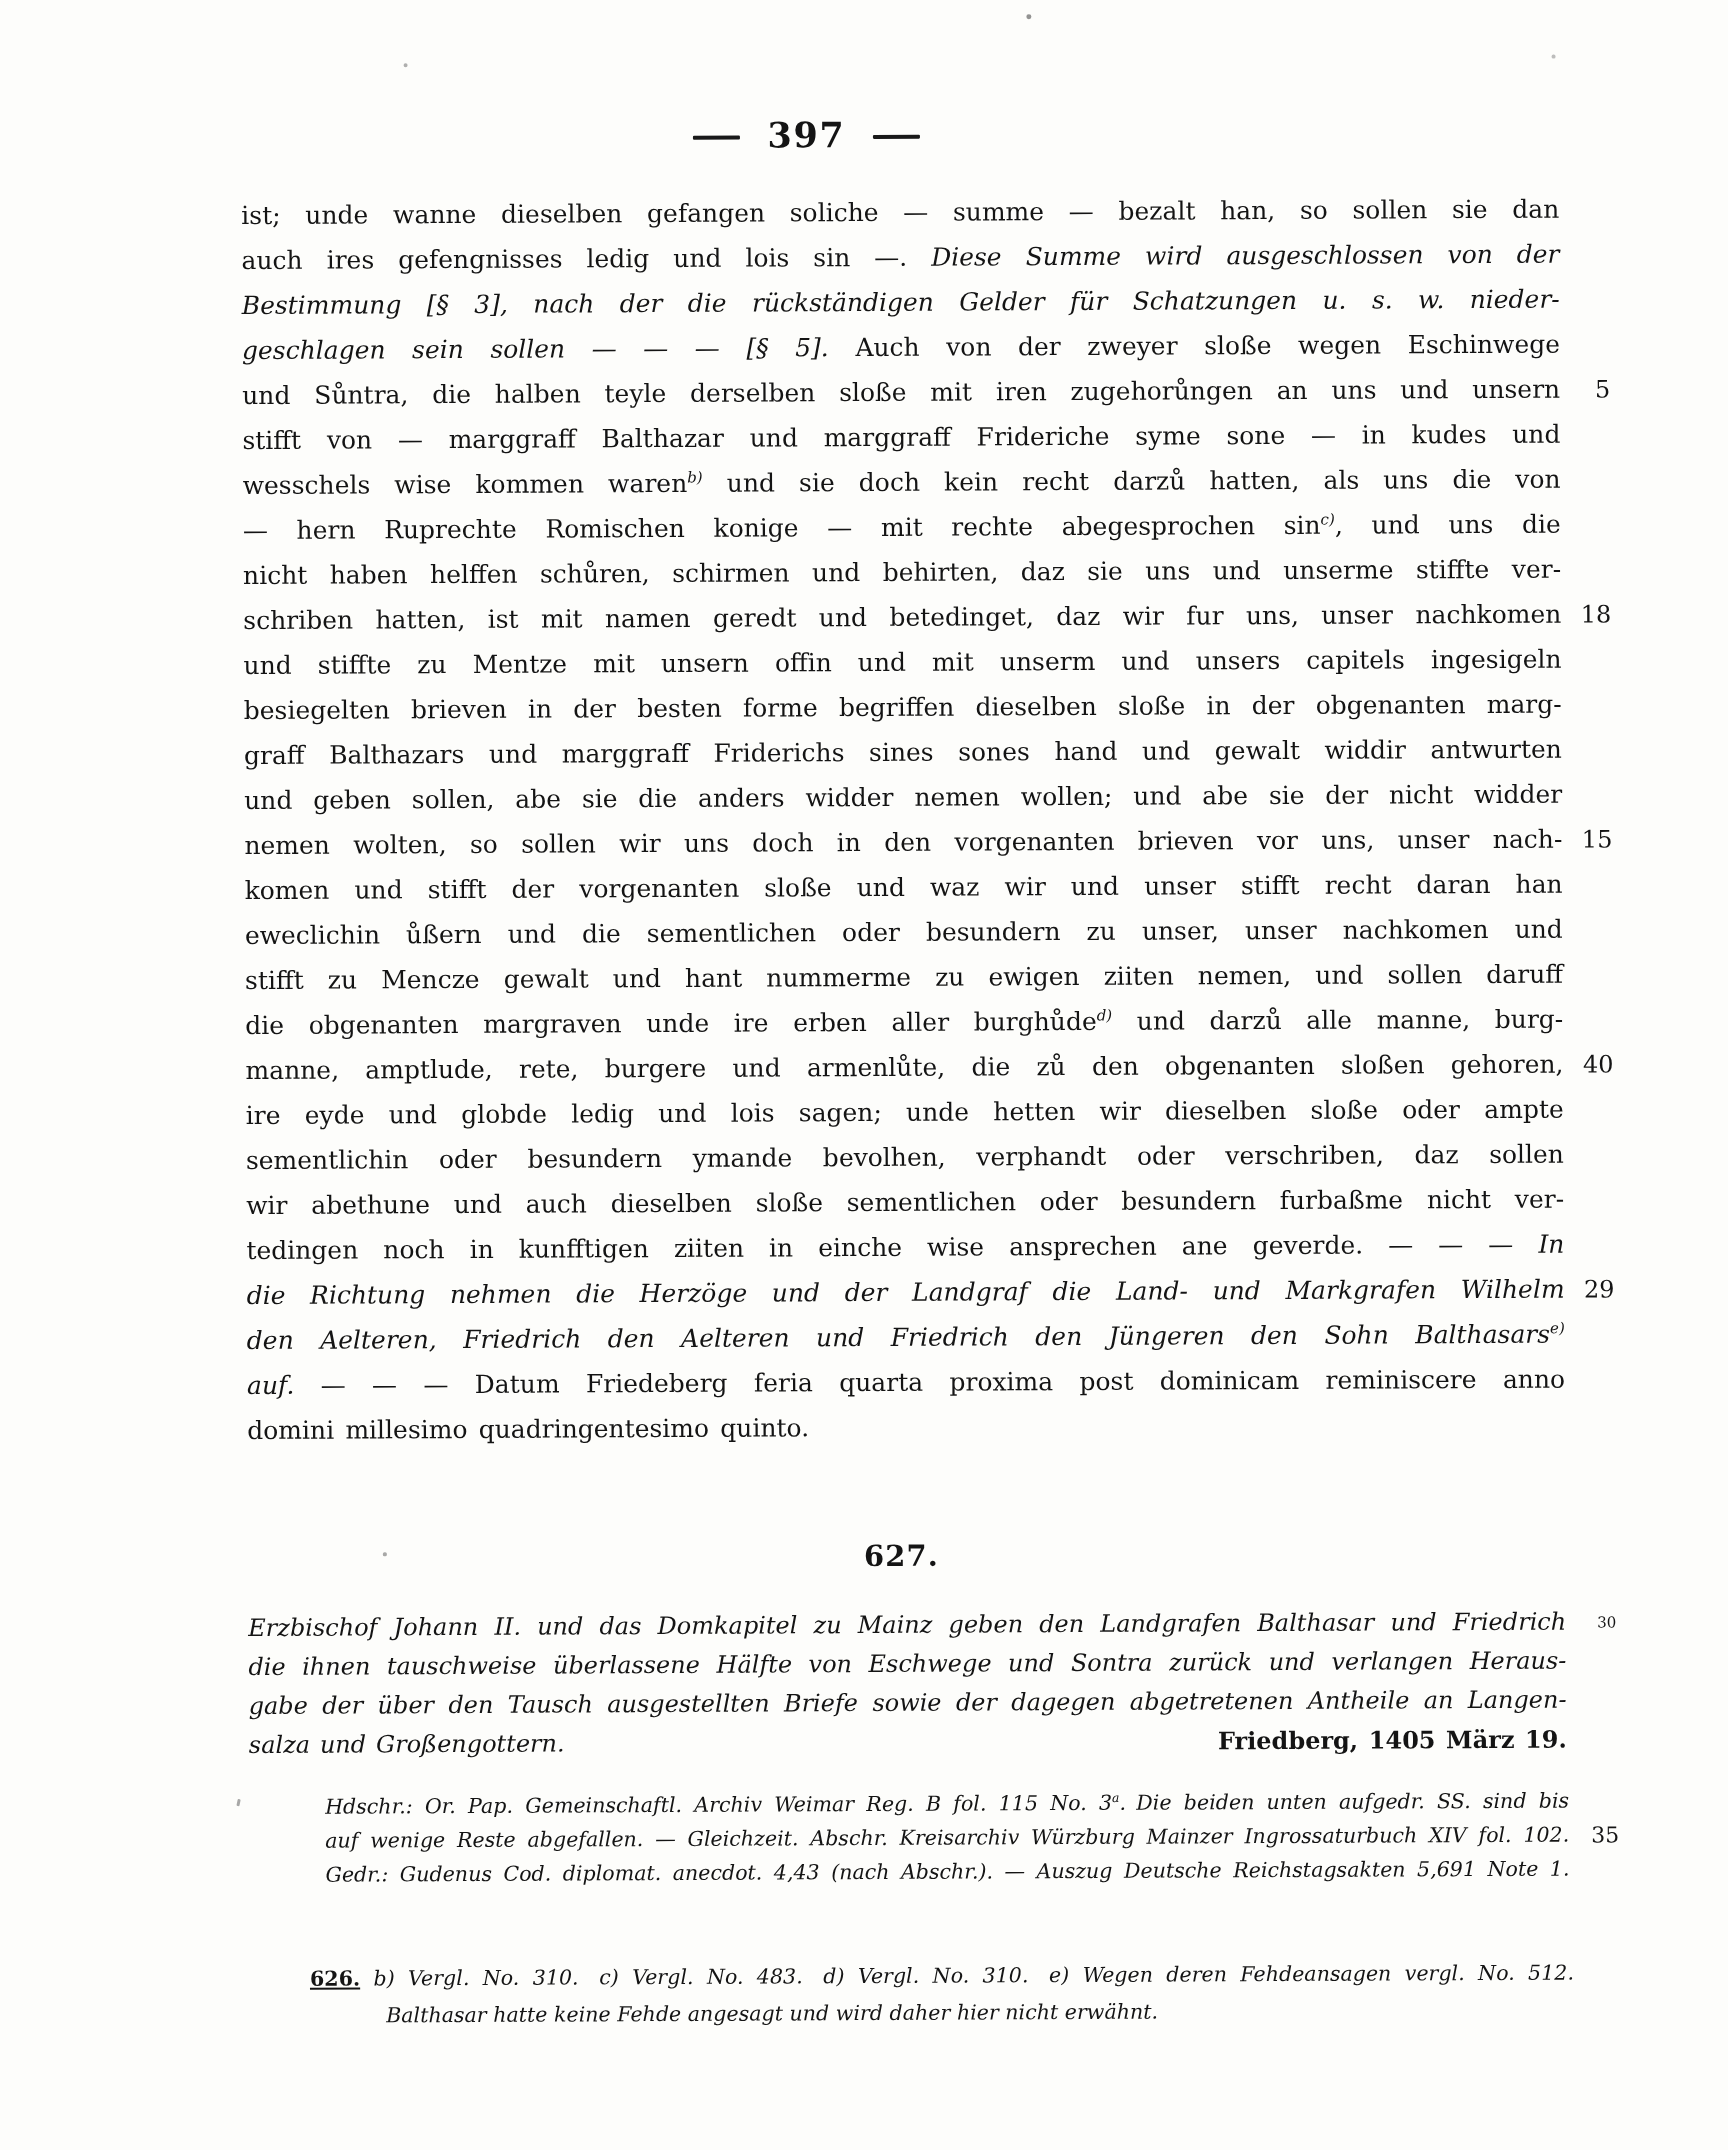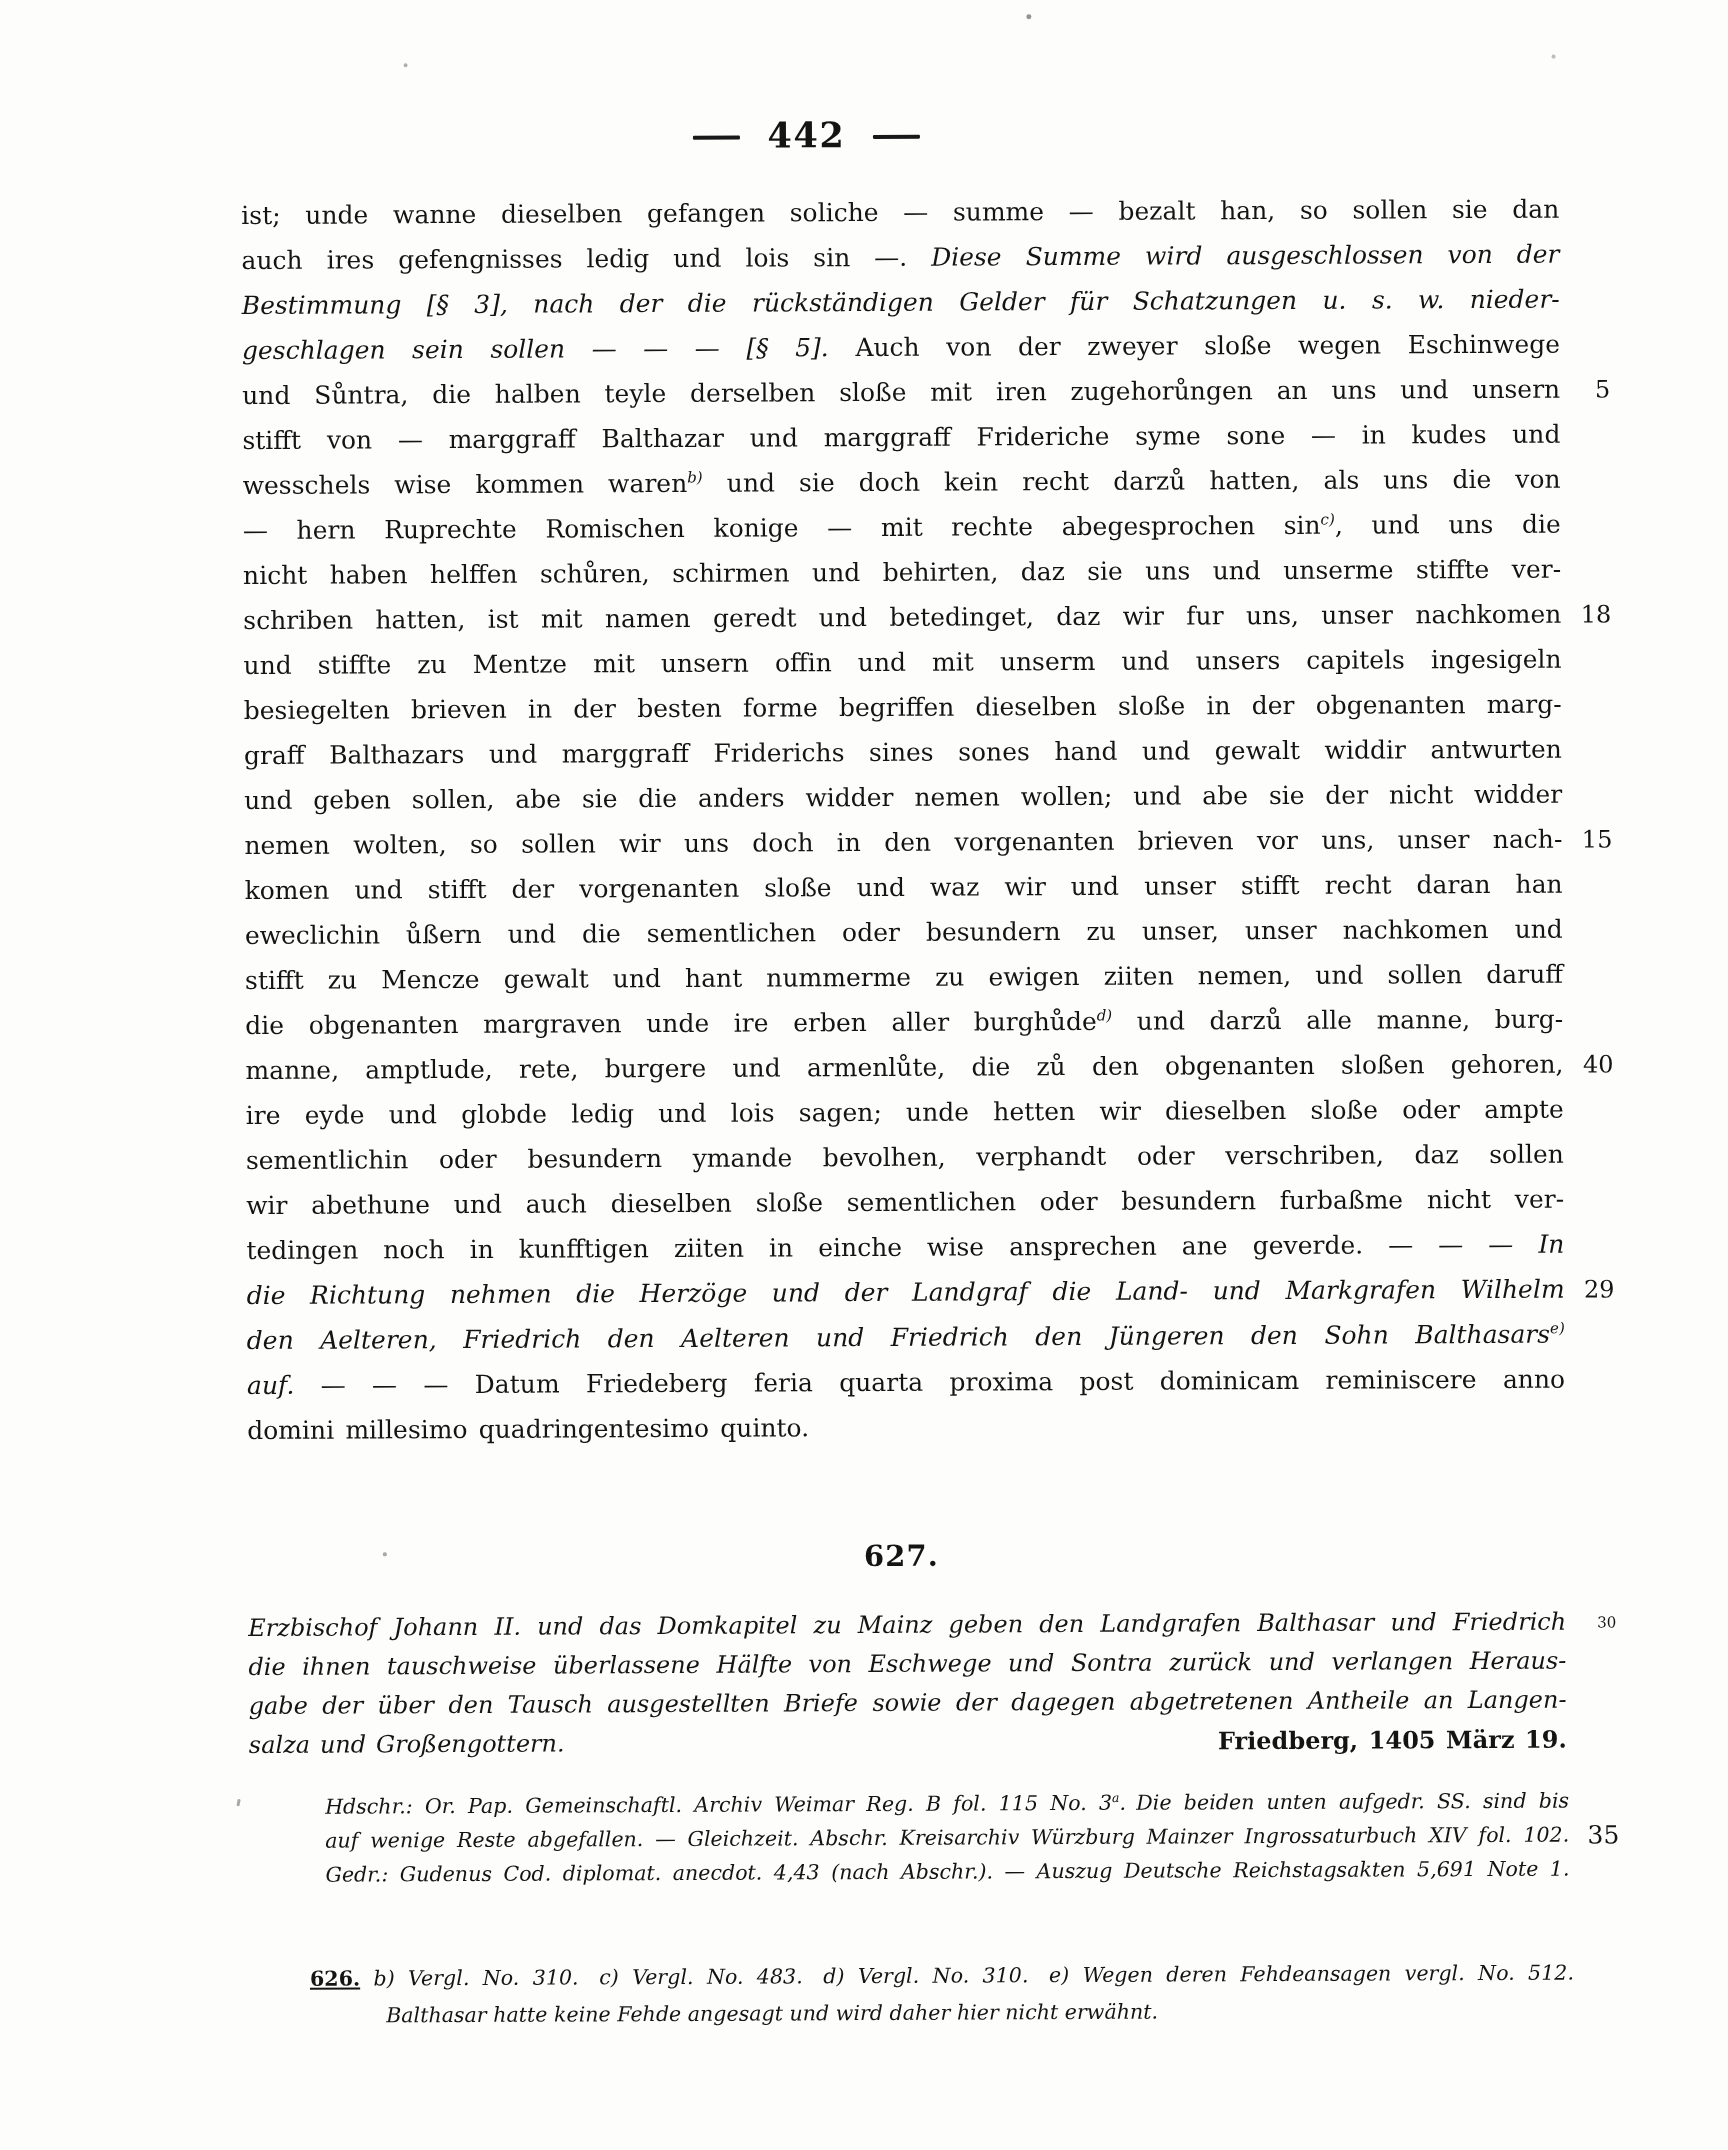--- a/index.html
+++ b/index.html
@@ -78,21 +78,21 @@
     left: 245px; top: 1606px; width: 1318px;
     font-size: 24px; line-height: 39px;
     word-spacing: 2.2px;
   }
   .summaryblock .mnum { font-size: 15px; }
   .notesblock {
     position: absolute;
     left: 321px; top: 1787px; width: 1244px;
     font-size: 20.6px; line-height: 34px;
   }
-  .notesblock .mnum { font-size: 25px; }
+  .notesblock .mnum { font-size: 22px; }
   .footnoteblock {
     position: absolute;
     left: 305px; top: 1958px; width: 1264px;
     font-size: 20.6px; line-height: 37px;
   }
 
   
   .speck { position: absolute; background: #6f6f6f; border-radius: 50%; }
   .speck.s1 { left: 1031px; top: 15px;  width: 4.9px;  height: 4.9px;  opacity: .75; }
   .speck.s2 { left: 408px;  top: 61px; width: 4.3px;  height: 4.3px;  opacity: .55; }
@@ -101,21 +101,21 @@
   .speck.s5 { left: 233px;  top: 1796px; width: 2.7px; height: 7px; opacity: .6; border-radius: 1.1px; transform: rotate(12deg); }
 </style>
 </head>
 <body>
 
 <div class="page">
   <div class="content">
 
     <div class="pageheader">
       <span class="rule"></span>
-      <span class="pagenum">442</span>
+      <span class="pagenum">397</span>
       <span class="rule"></span>
     </div>
 
     <div class="bodyblock" id="body-lines">
         <div class="tline"><span>ist; unde wanne dieselben gefangen soliche — summe — bezalt han, so sollen sie dan</span></div>
         <div class="tline"><span>auch ires gefengnisses ledig und lois sin —. </span><span class="it">Diese Summe wird ausgeschlossen von der</span></div>
         <div class="tline"><span class="it">Bestimmung [§ 3], nach der die rückständigen Gelder für Schatzungen u. s. w. nieder-</span></div>
         <div class="tline"><span class="it">geschlagen sein sollen — — — [§ 5]. </span><span>Auch von der zweyer sloße wegen Eschinwege</span></div>
         <div class="tline"><span>und Sůntra, die halben teyle derselben sloße mit iren zugehorůngen an uns und unsern</span><span class="mnum">5</span></div>
         <div class="tline"><span>stifft von — marggraff Balthazar und marggraff Frideriche syme sone — in kudes und</span></div>

